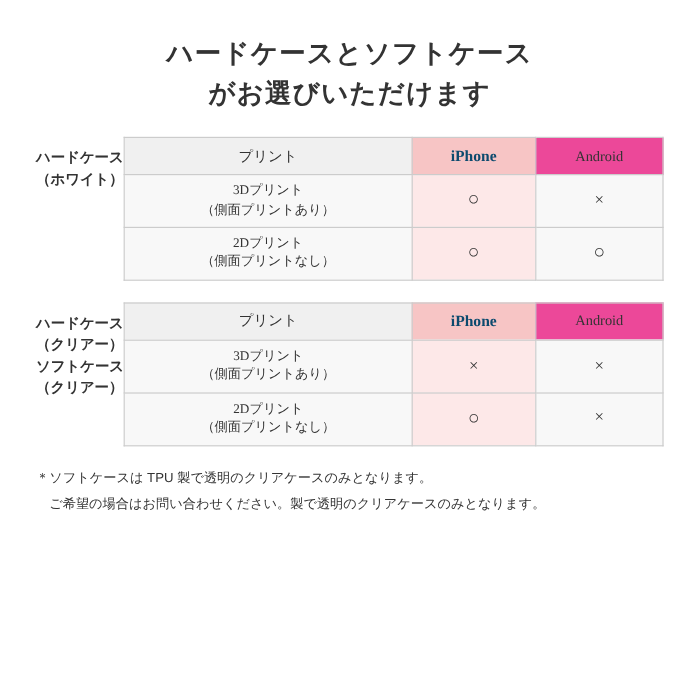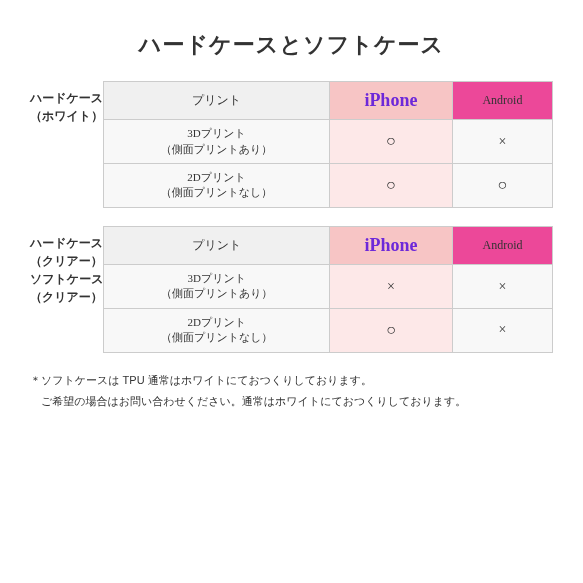--- a/index.html
+++ b/index.html
@@ -54,23 +54,23 @@
       font-size: 12px;
       padding: 6px 8px;
       line-height: 1.4;
     }
     .th-print {
       background: #f0f0f0;
       font-weight: normal;
     }
     .th-iphone {
       background: #f7c5c5;
-      color: #6d28d9;
+      color: #0c4a6e;
       font-weight: bold;
-      font-size: 18px;
+      font-size: 13px;
     }
     .th-android {
       background: #ec4899;
       font-weight: normal;
     }
     .td-print {
       background: #f8f8f8;
       font-size: 11px;
     }
     .td-iphone {
@@ -96,20 +96,21 @@
     .notes p {
       margin-bottom: 2px;
     }
   </style>
 </head>
 <body>
 
 <div class="container">
   <h1 class="main-title">
     <span>ハードケースとソフトケース</span><br>
+    <span>がお選びいただけます</span>
   </h1>
 
 
   <div class="section">
     <div class="table-wrapper">
       <div class="row-header">
         <span>ハードケース</span><br>
         <span>（ホワイト）</span>
       </div>
       <table>
@@ -162,16 +163,16 @@
             <td class="td-print">2Dプリント<br>（側面プリントなし）</td>
             <td class="td-iphone"><span class="circle">○</span></td>
             <td class="td-android"><span class="cross">×</span></td>
           </tr>
         </tbody>
       </table>
     </div>
   </div>
 
   <div class="notes">
-    <p>＊ソフトケースは TPU 通常はホワイトにておつくりしております。</p>
-    <p>　ご希望の場合はお問い合わせください。通常はホワイトにておつくりしております。</p>
+    <p>＊ソフトケースは TPU 製で透明のクリアケースのみとなります。</p>
+    <p>　ご希望の場合はお問い合わせください。製で透明のクリアケースのみとなります。</p>
   </div>
 </div>
 
 </body></html>

